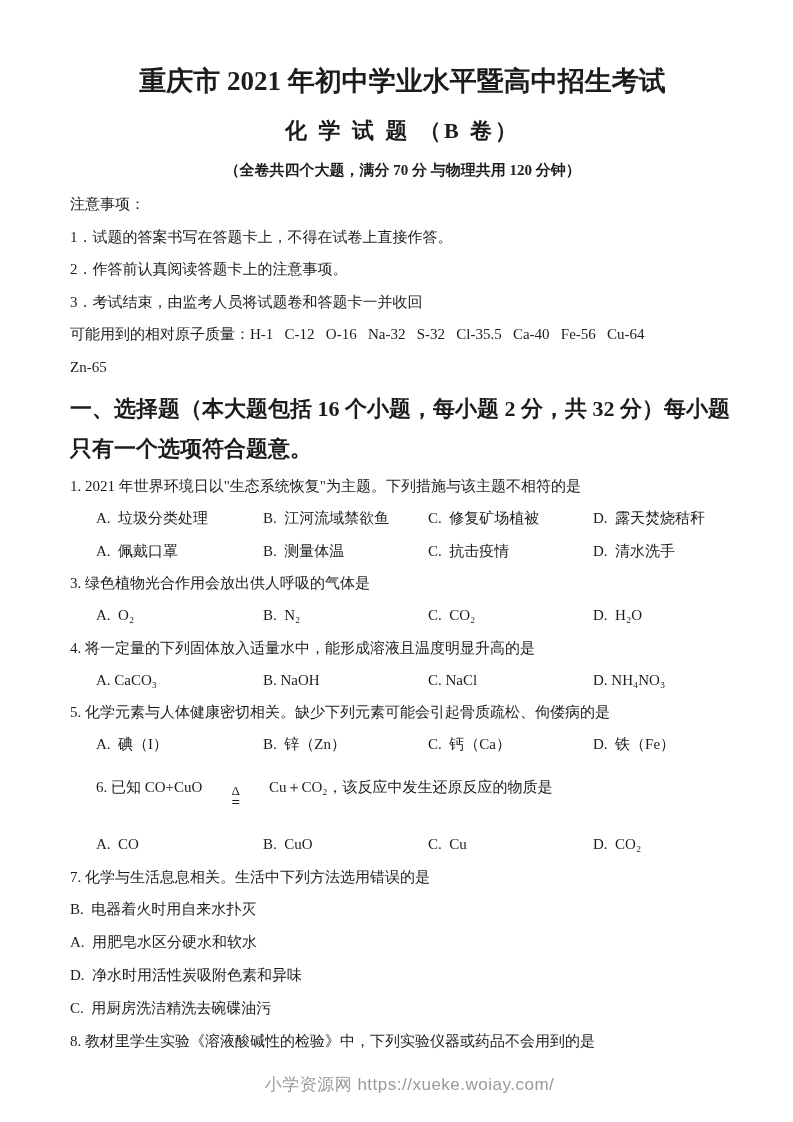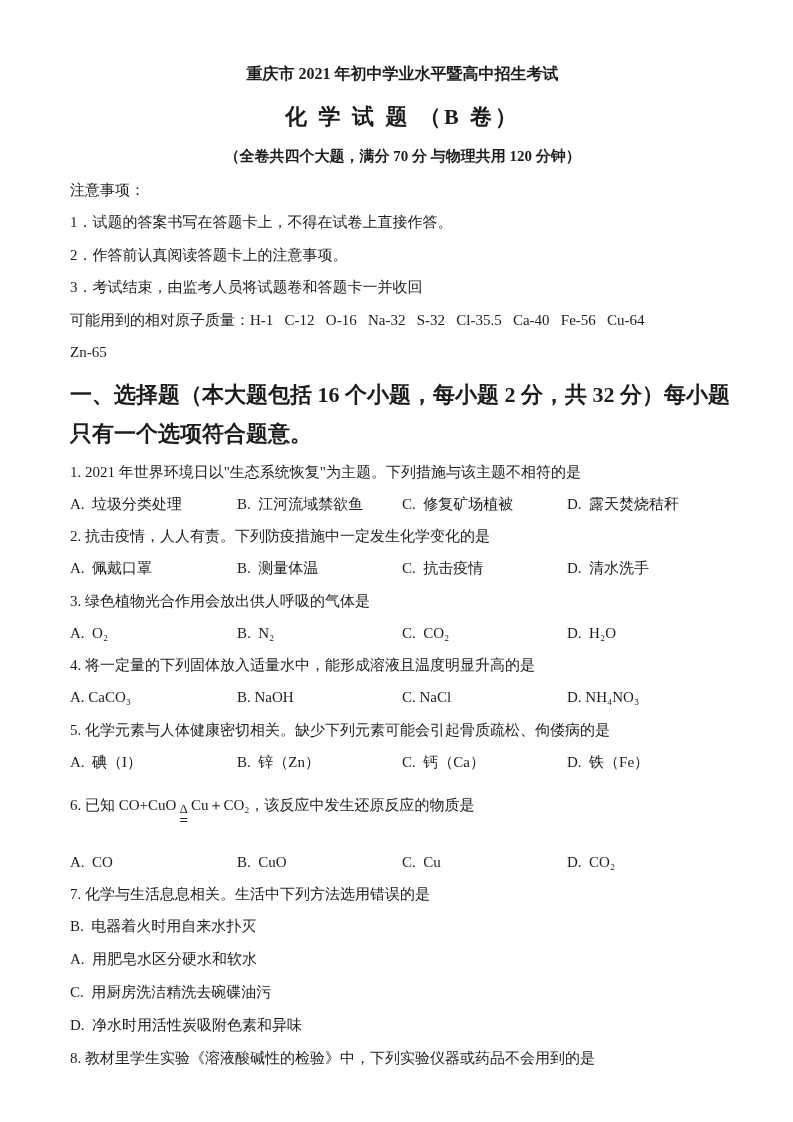--- a/index.html
+++ b/index.html
@@ -8,24 +8,24 @@
     width:793px;height:1122px;
     margin:0 auto;
     background:#ffffff;
     font-family:"Liberation Serif","DejaVu Serif",serif;
     color:#1c1c1c;
     overflow:hidden;
   }
   .content{
     padding:64px 58px 0 70px;
   }
-  .t{white-space:pre-wrap;}
+  .t{white-space:pre-wrap;margin-left:26px;}
   .center{text-align:center;}
   .bold{font-weight:bold;}
-  .exam-title{font-size:16px;line-height:1.3;margin:0 0 17px 0;}
+  .exam-title{font-size:27px;line-height:1.3;margin:0 0 17px 0;}
   .exam-subtitle{font-size:22px;letter-spacing:3px;margin:0 0 15px 0;}
   .exam-info{font-size:15px;margin:0 0 14px 0;}
   .line{font-size:15px;line-height:1.4;margin:0 0 11.5px 0;}
   .noteline{font-weight:normal;}
   .section-heading{
     font-weight:bold;font-size:22px;line-height:1.8;
     margin:2px 0 8px 0;
   }
   .q-text{font-size:15px;line-height:1.4;margin:6px 0 11px 0;}
   .opt-row{
@@ -74,21 +74,20 @@
       <div class="q-text t">1. 2021 年世界环境日以"生态系统恢复"为主题。下列措施与该主题不相符的是</div>
       <div class="opt-row">
         <span class="t">A.  垃圾分类处理</span>
         <span class="t">B.  江河流域禁欲鱼</span>
         <span class="t">C.  修复矿场植被</span>
         <span class="t">D.  露天焚烧秸秆</span>
       </div>
     </div>
 
     <div>
-      <div class="q-text t">2. 抗击疫情，人人有责。下列防疫措施中一定发生化学变化的是</div>
       <div class="opt-row">
         <span class="t">A.  佩戴口罩</span>
         <span class="t">B.  测量体温</span>
         <span class="t">C.  抗击疫情</span>
         <span class="t">D.  清水洗手</span>
       </div>
     </div>
 
     <div>
       <div class="q-text t">3. 绿色植物光合作用会放出供人呼吸的气体是</div>
@@ -132,23 +131,24 @@
         <span class="t">B.  CuO</span>
         <span class="t">C.  Cu</span>
         <span class="t">D.  CO₂</span>
       </div>
     </div>
 
     <div class="opt-stack q7-block">
       <div class="q-text t">7. 化学与生活息息相关。生活中下列方法选用错误的是</div>
       <div class="opt-line t">B.  电器着火时用自来水扑灭</div>
       <div class="opt-line t">A.  用肥皂水区分硬水和软水</div>
+      <div class="opt-line t">D.  净水时用活性炭吸附色素和异味</div>
       <div class="opt-line t">C.  用厨房洗洁精洗去碗碟油污</div>
-      <div class="opt-line t">D.  净水时用活性炭吸附色素和异味</div>
     </div>
 
     <div>
       <div class="q-text t">8. 教材里学生实验《溶液酸碱性的检验》中，下列实验仪器或药品不会用到的是</div>
     </div>
 
   </div>
 
+  <div class="watermark t">小学资源网 https://xueke.woiay.com/</div>
 </div>
 
 </body></html>

